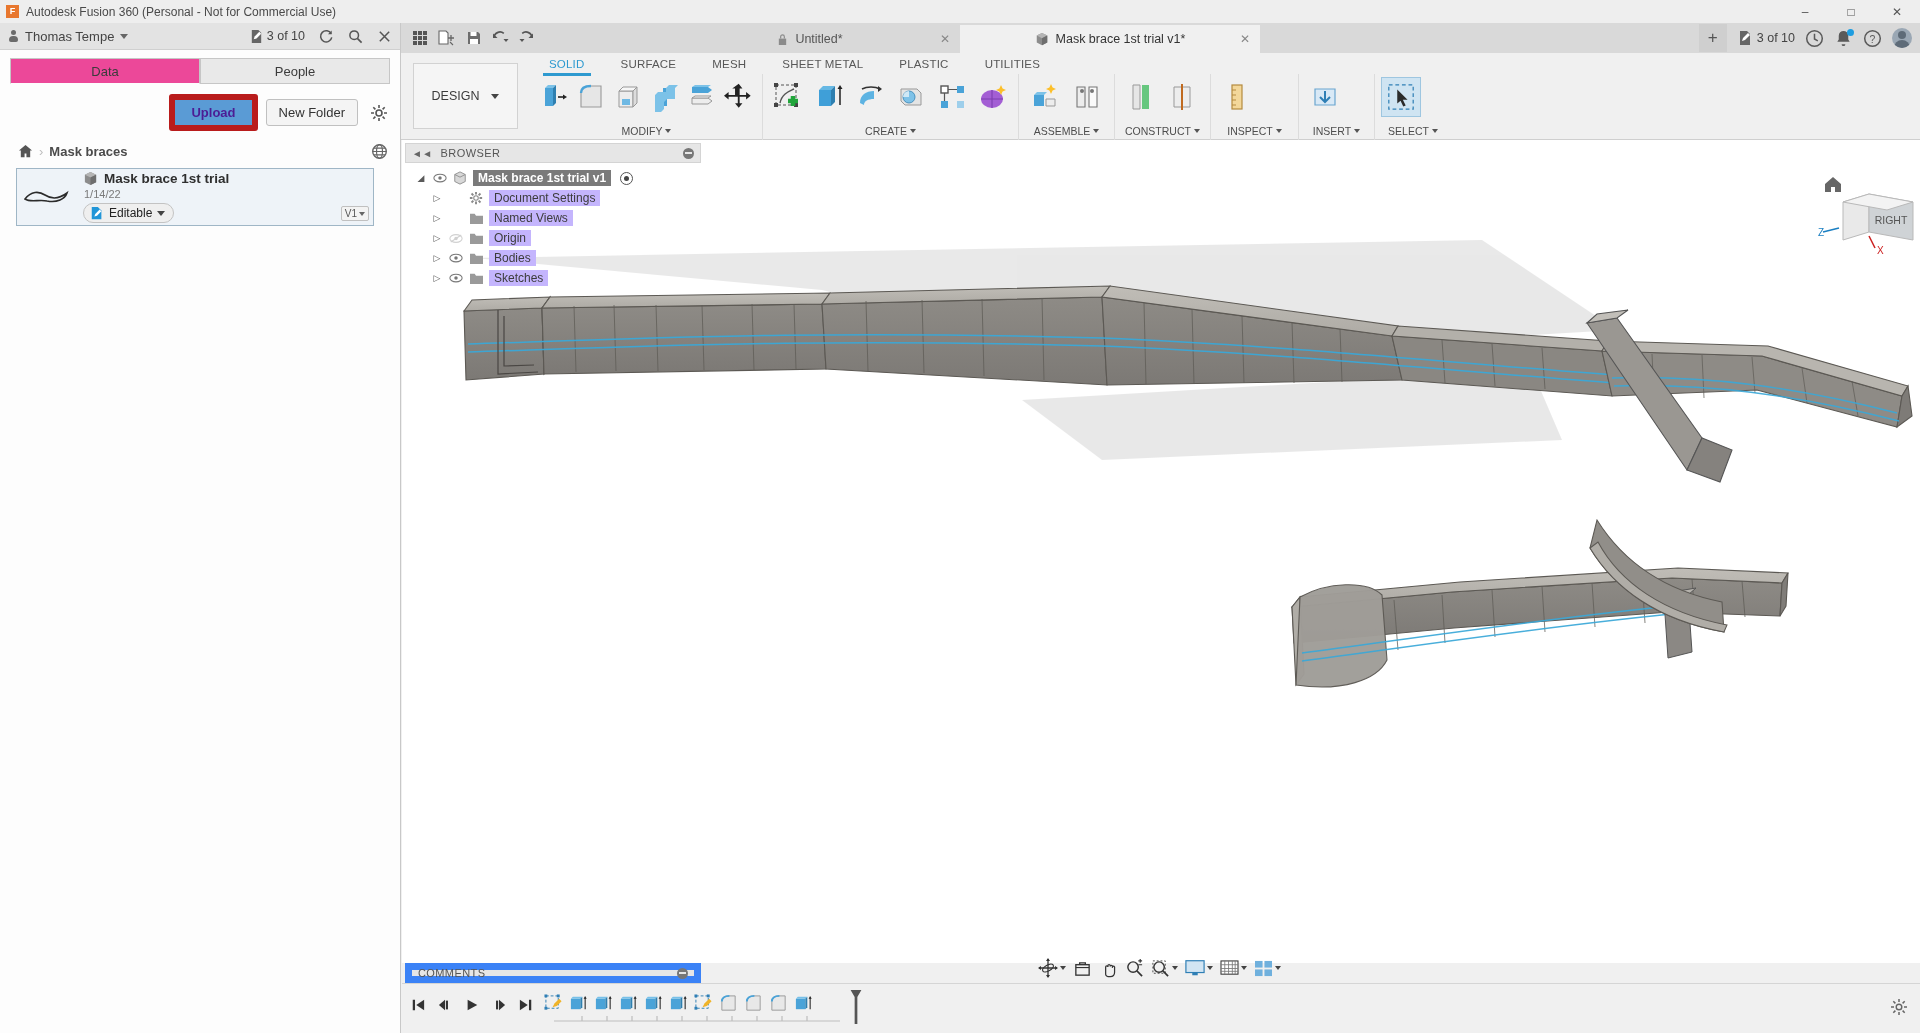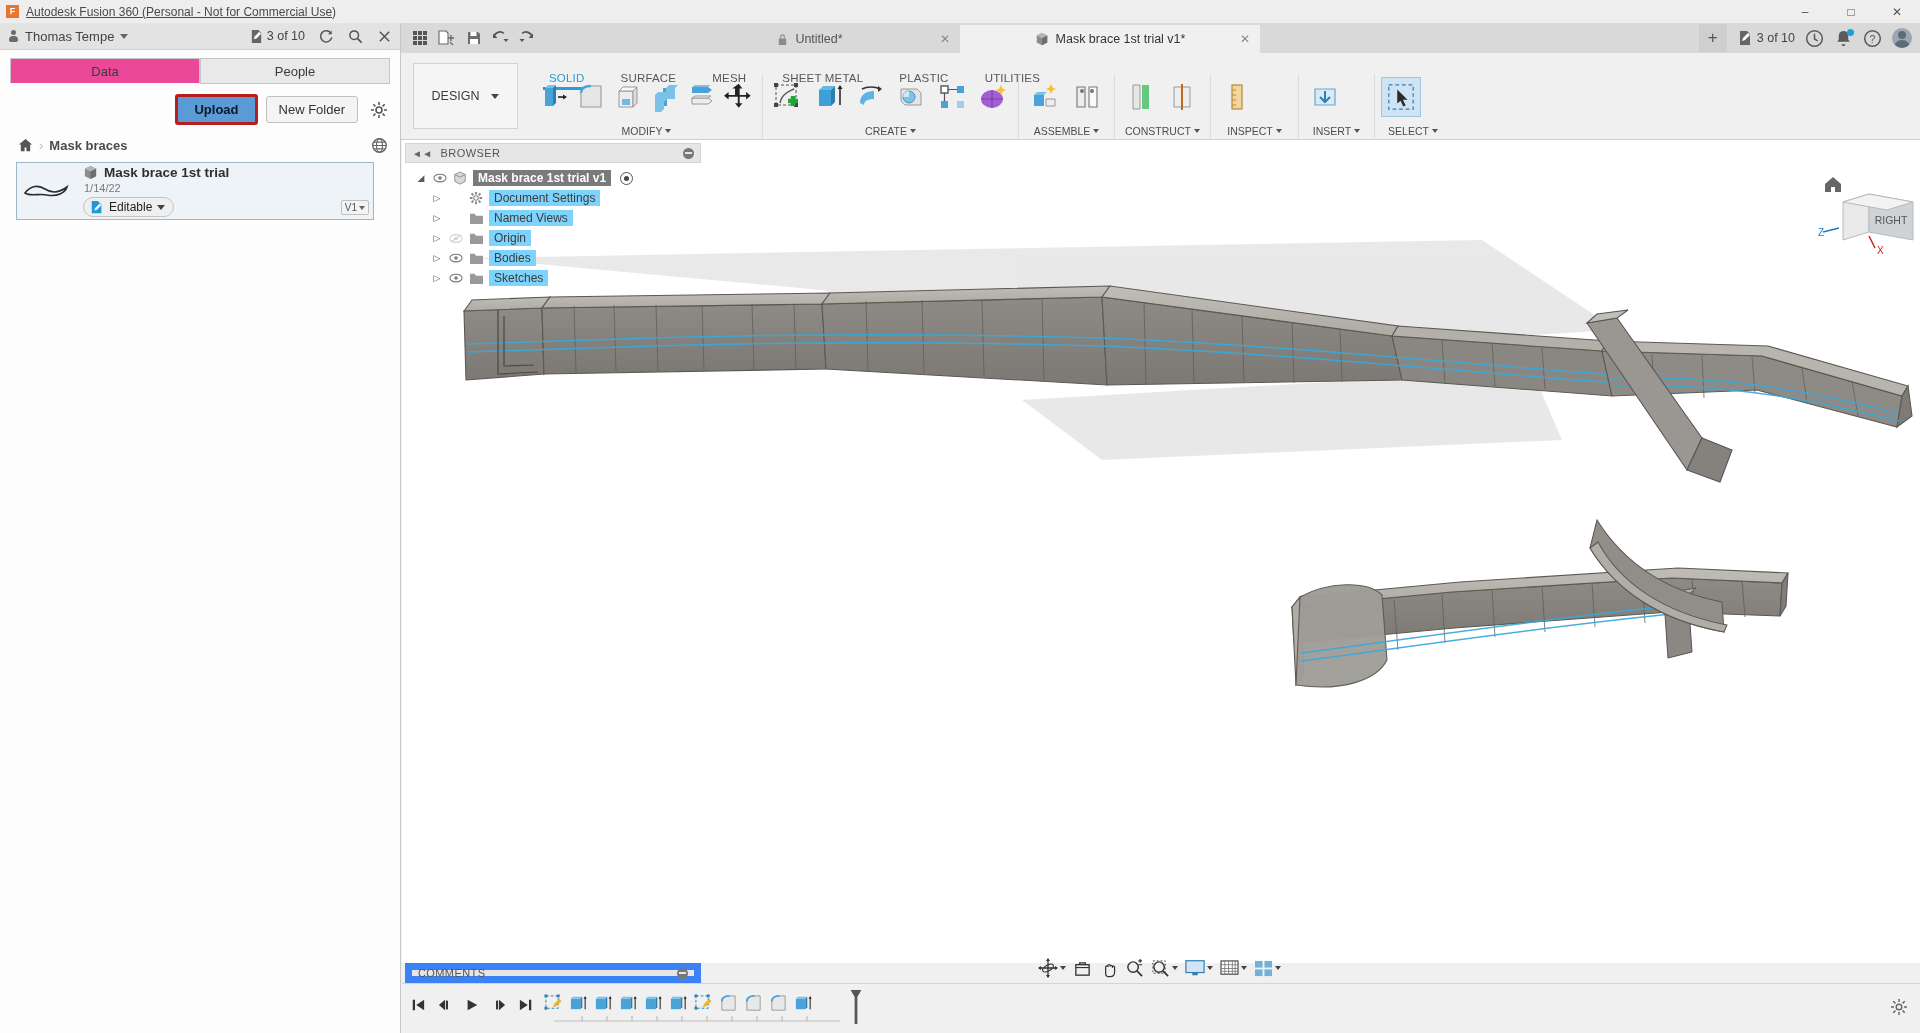--- a/index.html
+++ b/index.html
@@ -15,21 +15,21 @@
   
   .titlebar {
     position:absolute; left:0; top:0; width:1920px; height:23px;
     background:#eeeeee; display:flex; align-items:center;
   }
   .title-logo {
     width:13px; height:13px; margin-left:6px; margin-right:7px;
     background:#e8772e; color:#fff; font-size:9px; font-weight:bold;
     display:flex; align-items:center; justify-content:center; line-height:1;
   }
-  .title-text { font-size:12px; color:#4a4a4a;text-decoration:underline; }
+  .title-text { font-size:12px; color:#4a4a4a; }
   .win-btns { margin-left:auto; display:flex; height:23px; }
   .win-btn { width:46px; height:23px; display:flex; align-items:center; justify-content:center;
      color:#555; font-size:12px; }
 
   
   .data-panel {
     position:absolute; left:0; top:23px; width:401px; height:1010px;
     background:#fdfdfd; border-right:1px solid #c8c8c8;
   }
   .dp-header {
@@ -48,22 +48,22 @@
   .dp-tabs { display:flex; padding:8px 10px 0 10px; gap:0; }
   .dp-tab {
     flex:1; height:26px; display:flex; align-items:center; justify-content:center;
     border:1px solid #c6c6c6; background:#e9e9e9; font-size:13px; color:#3b3b3b;
   }
   .dp-tab.active { background:#ec4899; border-bottom-color:#fdfdfd; }
 
   .dp-actions { display:flex; justify-content:flex-end; align-items:center;
      gap:8px; padding:10px 12px 8px 12px; }
   .btn-upload {
-    background:#5a9bd5; color:#0f172a; font-weight:bold; font-size:13px;
-    border:3px solid #b91c1c; border-radius:3px; padding:5px 16px;
+    background:#5a9bd5; color:#4c1d95; font-weight:bold; font-size:13px;
+    border:6px solid #b91c1c; border-radius:3px; padding:5px 16px;
   }
   .btn-newfolder {
     background:#f4f4f4; color:#333; font-size:13px;
     border:1px solid #c0c0c0; border-radius:3px; padding:5px 12px;
   }
   .gear-btn { width:18px;height:18px; margin-left:4px; }
 
   .dp-breadcrumb { display:flex; align-items:center; gap:6px; padding:4px 12px 8px 18px;
      font-size:13px; font-weight:bold; color:#4b4b4b; }
   .bc-sep { color:#bdbdbd; font-weight:normal; }
@@ -121,21 +121,21 @@
     background:#f0f0f0; border-bottom:1px solid #cfcfcf;
   }
   .design-box {
     position:absolute; left:12px; top:10px; width:105px; height:66px;
     border:1px solid #d2d2d2; background:#f5f5f5;
     display:flex; align-items:center; justify-content:center; gap:12px;
     font-size:12.5px; color:#3b3b3b;
   }
   .design-box .caret { border-top-color:#444; }
 
-  .rib-tabs { position:absolute; left:130px; top:15px; display:flex; }
+  .rib-tabs { position:absolute; left:130px; top:1px; display:flex; }
   .rib-tab {
     font-size:11.5px; color:#575757; padding:4px 18px 5px 18px; position:relative; letter-spacing:.2px;
   }
   .rib-tab.active { color:#2e9ad0; }
   .rib-tab.active::after {
     content:""; position:absolute; left:12px; right:12px; bottom:-1px; height:3px; background:#2e9ad0;
   }
 
   .rib-body { position:absolute; left:130px; top:21px; right:0; height:66px; display:flex; }
   .rib-panel { display:flex; flex-direction:column; justify-content:space-between;
@@ -161,21 +161,21 @@
   }
   .br-collapse { color:#666; font-size:10px; }
   .br-pin { margin-left:auto; width:11px;height:11px;border-radius:50%;
       background:#777; position:relative; }
   .br-pin::after{content:"";position:absolute;left:2px;top:4.5px;width:7px;height:2px;background:#e6e6e6;}
   .br-tree { padding:5px 0 0 0; }
   .tr-row { display:flex; align-items:center; height:20px; gap:5px; font-size:12px; color:#3c3c3c; }
   .tr-arrow { width:12px; display:flex; justify-content:center; color:#5a5a5a; font-size:9px; }
   .tr-eye { width:15px; display:flex; justify-content:center; }
   .tr-ico { width:16px; display:flex; justify-content:center; }
-  .tr-lbl { background:#7dd3fc; padding:1px 5px; }
+  .tr-lbl { background:#c4b5fd; padding:1px 5px; }
   .tr-row.root .tr-lbl { background:#7a7a7a; color:#fff; font-weight:bold; }
   .tr-target { width:13px;height:13px;border-radius:50%;border:1.5px solid #555;
       display:flex;align-items:center;justify-content:center; margin-left:4px; }
   .tr-target::after{content:"";width:5px;height:5px;border-radius:50%;background:#444;}
 
   
   .canvas {
     position:absolute; left:402px; top:140px; width:1557px; height:823px;
     background:#ffffff; overflow:hidden;
   }

